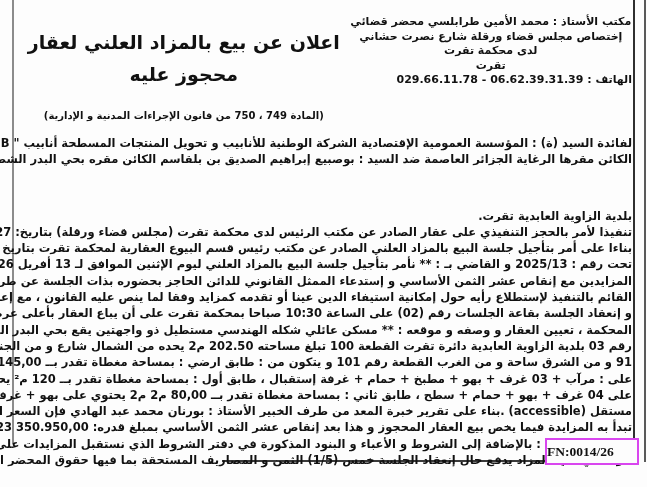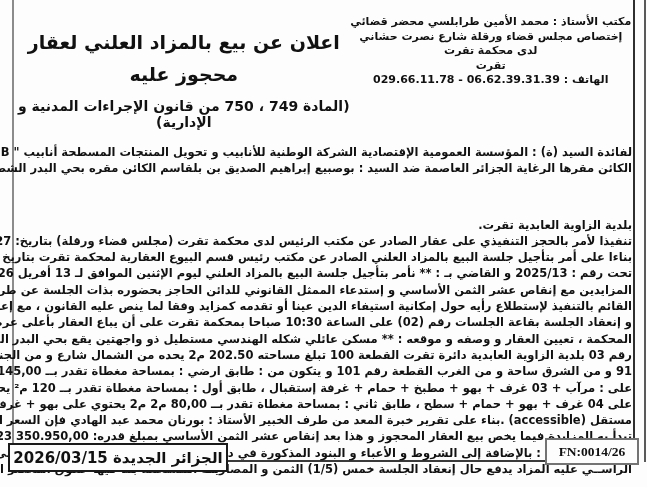--- a/index.html
+++ b/index.html
@@ -22,35 +22,35 @@
 
   .content{position:absolute;left:18px;top:6px;width:614px;direction:rtl;}
   .header{display:flex;flex-direction:row;}
   .office{
     width:46%;
     text-align:center;
     font-size:11px;
     line-height:14.5px;
     padding-top:9px;
   }
-  .office .phone{white-space:nowrap;}
+  .office .phone{white-space:nowrap;text-align:right;}
   .titleblock{
     width:54%;
     text-align:center;
     padding-top:20px;
   }
   .titleblock h1{
     margin:0;
     font-size:19px;
     line-height:32px;
     font-weight:bold;
   }
   .titleblock .sub{
-    font-size:14px;
-    margin-top:8px;
+    font-size:10px;
+    margin-top:20px;
   }
   .body{
     margin-top:14px;
     font-size:11.5px;
     line-height:16.3px;
     direction:rtl;
   }
   .body .line{
     text-align:justify;
     text-align-last:justify;
@@ -63,22 +63,22 @@
     margin-top:40px;
   }
   .np-box{
     position:absolute;left:8px;top:443px;width:216px;height:25px;
     border:2px solid #1a1a1a;background:#fdfdfd;
     display:flex;align-items:center;justify-content:center;
     direction:rtl;font-size:15px;font-weight:bold;
   }
   .fn-box{
     position:absolute;left:545px;top:438px;width:90px;height:23px;
-    border:2px solid #737373;background:#fdfdfd;
-    display:flex;align-items:center;justify-content:center;
+    border:2px solid #d946ef;background:#fdfdfd;
+    display:flex;align-items:center;
     font-family:"Liberation Serif",serif;
     font-size:13.5px;font-weight:bold;direction:ltr;
   }
 </style>
 </head>
 <body>
 
 <div class="page">
 
   <div class="rule rule-left"></div>
@@ -117,20 +117,17 @@
         <div class="line">على : مرآب + 03 غرف + بهو + مطبخ + حمام + غرفة إستقبال ، طابق أول : بمساحة مغطاة تقدر بــ 120 م² يحتوي</div>
         <div class="line">على 04 غرف + بهو + حمام + سطح ، طابق ثاني : بمساحة مغطاة تقدر بــ 80,00 م2 م2 يحتوي على بهو + غرفة + سطح</div>
         <div class="line">مستقل (accessible) .بناء على تقرير خبرة المعد من طرف الخبير الأستاذ : بورنان محمد عبد الهادي فإن السعر الإفتتاحي الذي</div>
         <div class="line">تبدأ به المزايدة فيما يخص بيع العقار المحجوز و هذا بعد إنقاص عشر الثمن الأساسي بمبلغ قدره: ‪23 350.950,00‬ دج .</div>
         <div class="line">** شروط البيـع : بالإضافة إلى الشروط و الأعباء و البنود المذكورة في دفتر الشروط الذي نستقبل المزايدات على أساسه فإن</div>
         <div class="line">الراســي عليه المزاد  يدفع حال إنعقاد الجلسة خمس (1/5) الثمن و المصاريف المستحقة بما فيها حقوق المحضر القضائي والرسوم و</div>
         <div class="line end">يدفع المبلغ المتبقي في أجل ثمانية (03) أيام بأمانة ضبط محكمة تقرت و هذا عن طريق صك بنكي.</div>
       </div>
   </div>
 
-  <div class="np-box">
-    <span>الجزائر الجديدة 2026/03/15</span>
-  </div>
   <div class="fn-box">
     <span>FN:0014/26</span>
   </div>
 
 </div>
 
 </body></html>

